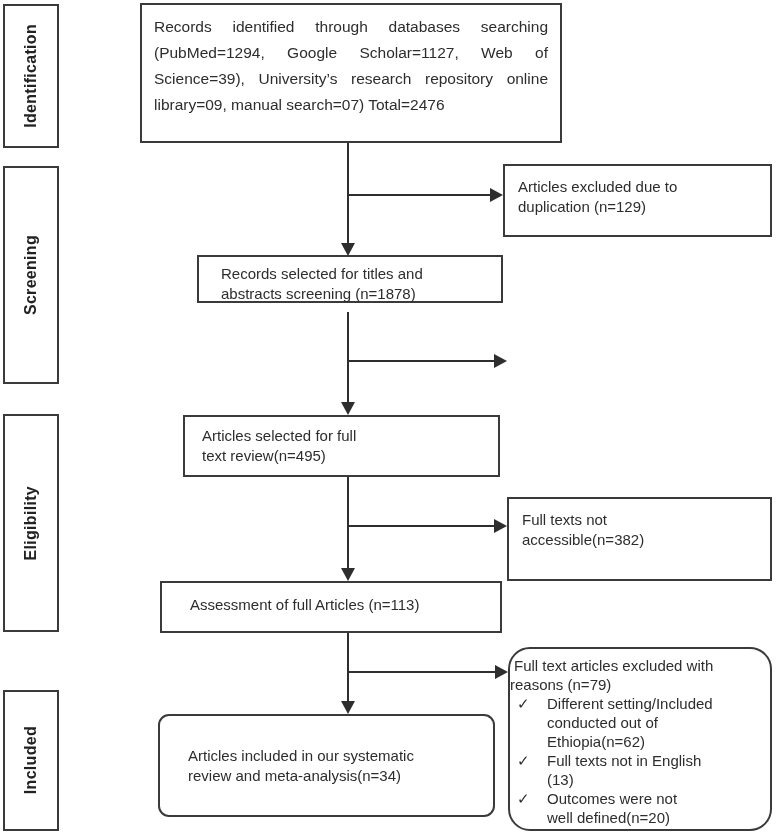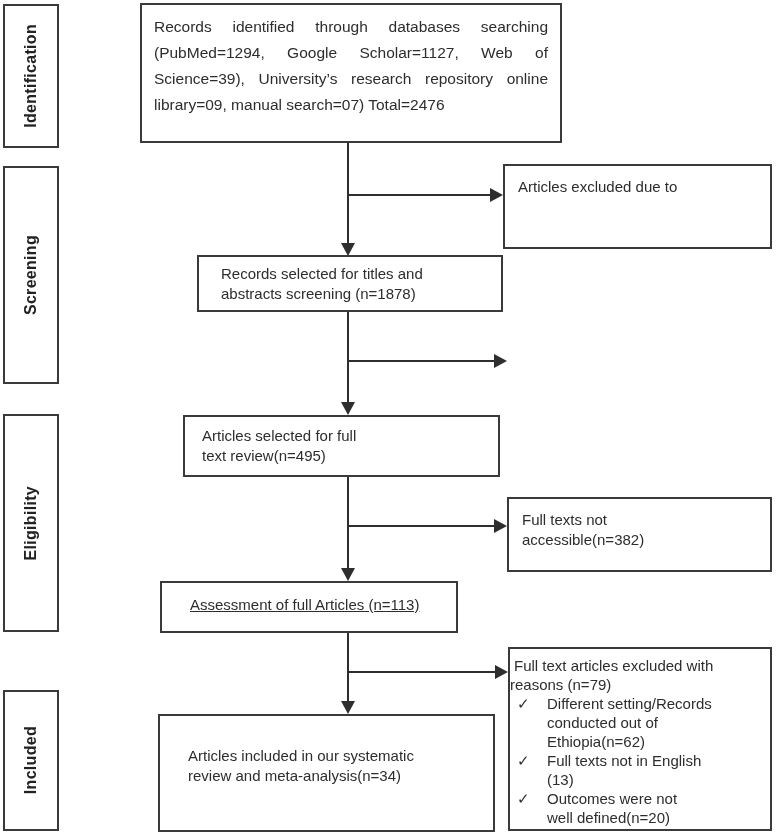--- a/index.html
+++ b/index.html
@@ -84,21 +84,21 @@
     align-items: flex-start;
     padding-left: 7px;
   }
   .check-glyph {
     width: 30px;
     flex: 0 0 30px;
     font-size: 15px;
   }
   .check-lines { flex: 1; }
   .line { white-space: nowrap; }
-  .sb4 { line-height: 19px; }
+  .sb4 { line-height: 19px; border-radius: 22px; }
 </style>
 </head>
 <body>
 
 <div class="canvas">
 
   <div class="stage" style="top:4px;height:144px;">
     <span class="stage-label">Identification</span>
   </div>
   <div class="stage" style="top:166px;height:218px;">
@@ -108,57 +108,58 @@
     <span class="stage-label">Eligibility</span>
   </div>
   <div class="stage" style="top:690px;height:141px;">
     <span class="stage-label">Included</span>
   </div>
 
   <div class="box" style="left:140px;top:3px;width:422px;height:140px;padding:9px 12px 12px 12px;">
     <p class="para-justify">Records identified through databases searching (PubMed=1294, Google Scholar=1127, Web of Science=39), University’s research repository online library=09, manual search=07) Total=2476</p>
   </div>
 
-  <div class="box" style="left:197px;top:255px;width:306px;height:57px;padding:7px 0 8px 22px;">
+  <div class="box" style="left:197px;top:255px;width:306px;height:48px;padding:7px 0 8px 22px;">
     <div class="line">Records selected for titles and</div>
     <div class="line">abstracts screening (n=1878)</div>
   </div>
 
   <div class="box" style="left:183px;top:415px;width:317px;height:62px;padding:9px 16px 0 17px;">
     <div class="line">Articles selected for full</div>
     <div class="line">text review(n=495)</div>
   </div>
 
-  <div class="box" style="left:160px;top:581px;width:298px;height:52px;padding:12px 0 0 28px;text-decoration:underline;">
+  <div class="box" style="left:160px;top:581px;width:342px;height:52px;padding:12px 0 0 28px;">
     <div class="line">Assessment of full Articles (n=113)</div>
   </div>
 
-  <div class="box" style="left:158px;top:714px;width:337px;height:118px;padding:30px 0 0 28px;">
+  <div class="box" style="left:158px;top:714px;width:337px;height:103px;padding:30px 0 0 28px;border-radius:11px;">
     <div class="line">Articles included in our systematic</div>
     <div class="line">review and meta-analysis(n=34)</div>
   </div>
 
-  <div class="box" style="left:503px;top:164px;width:269px;height:85px;padding:11px 0 0 13px;">
+  <div class="box" style="left:503px;top:164px;width:269px;height:73px;padding:11px 0 0 13px;">
     <div class="line">Articles excluded due to</div>
-  </div>
-
-
-  <div class="box" style="left:507px;top:497px;width:265px;height:75px;padding:11px 0 0 13px;">
+    <div class="line">duplication (n=129)</div>
+  </div>
+
+
+  <div class="box" style="left:507px;top:497px;width:265px;height:84px;padding:11px 0 0 13px;">
     <div class="line">Full texts not</div>
     <div class="line">accessible(n=382)</div>
   </div>
 
   <div class="box sb4" style="left:508px;top:647px;width:264px;height:184px;padding:7px 4px 0 0;">
     <div class="sb4-title-l1">Full text articles excluded with</div>
     <div class="sb4-title-l2">reasons (n=79)</div>
 
     <div class="check-item">
       <span class="check-glyph">✓</span>
       <div class="check-lines">
-        <div class="line">Different setting/Records</div>
+        <div class="line">Different setting/Included</div>
         <div class="line">conducted out of</div>
         <div class="line">Ethiopia(n=62)</div>
       </div>
     </div>
 
     <div class="check-item">
       <span class="check-glyph">✓</span>
       <div class="check-lines">
         <div class="line">Full texts not in English</div>
         <div class="line">(13)</div>

